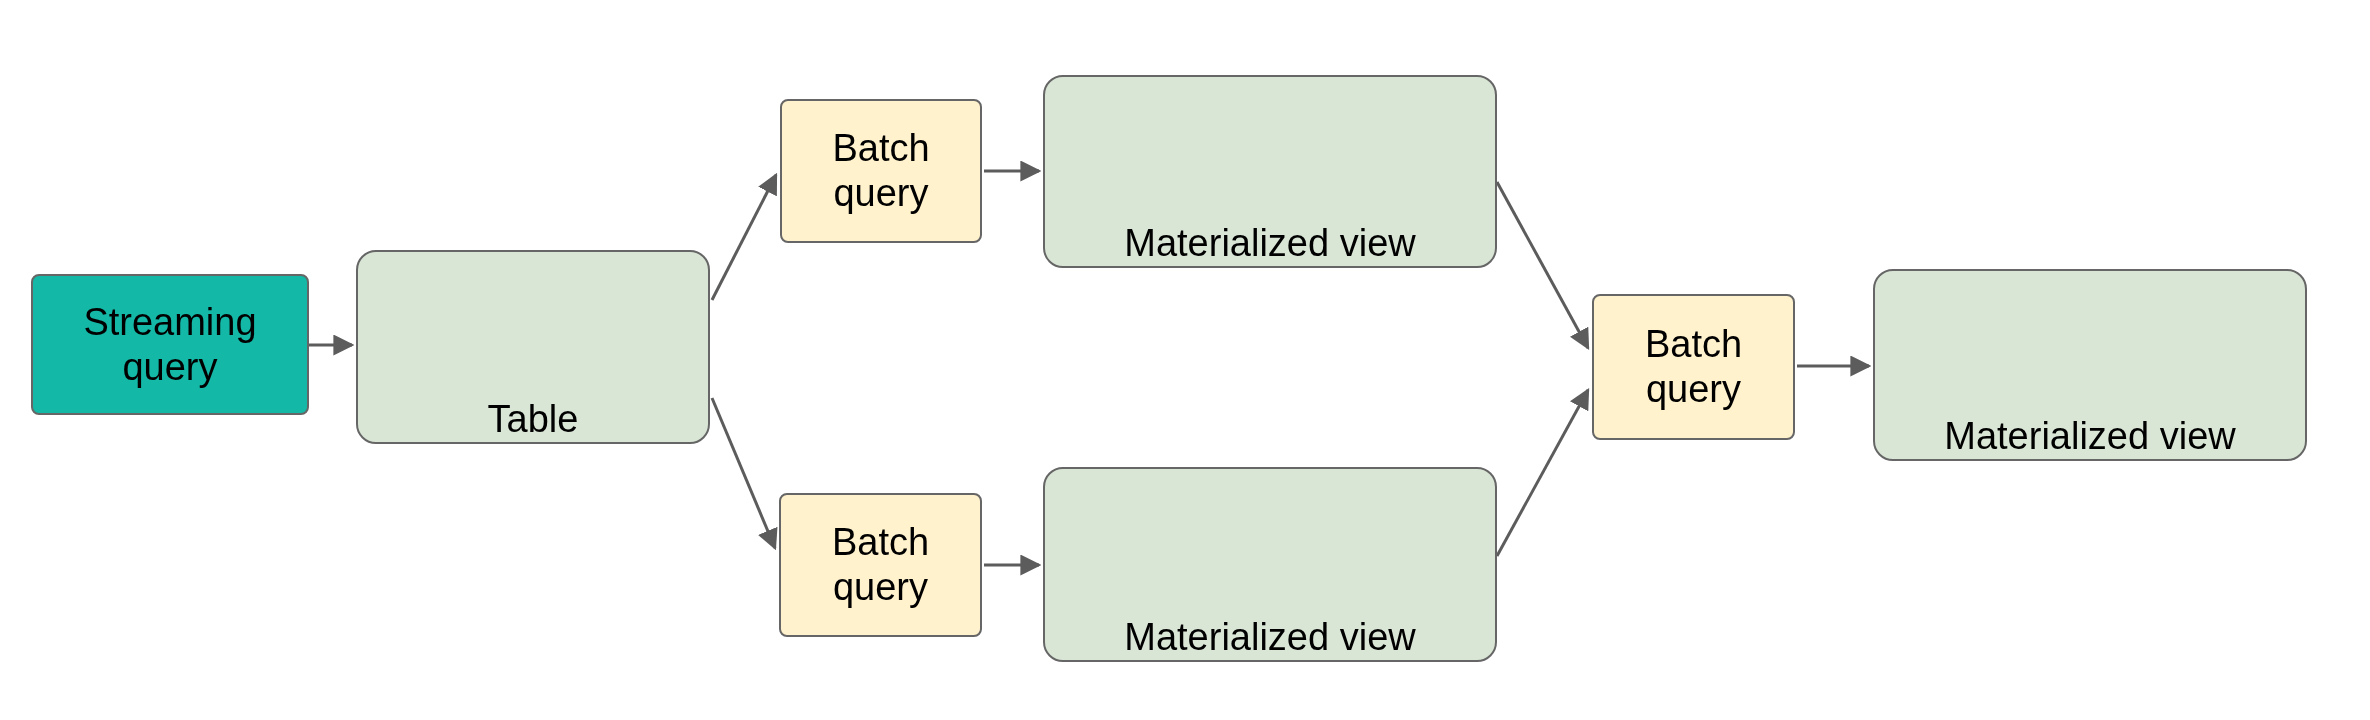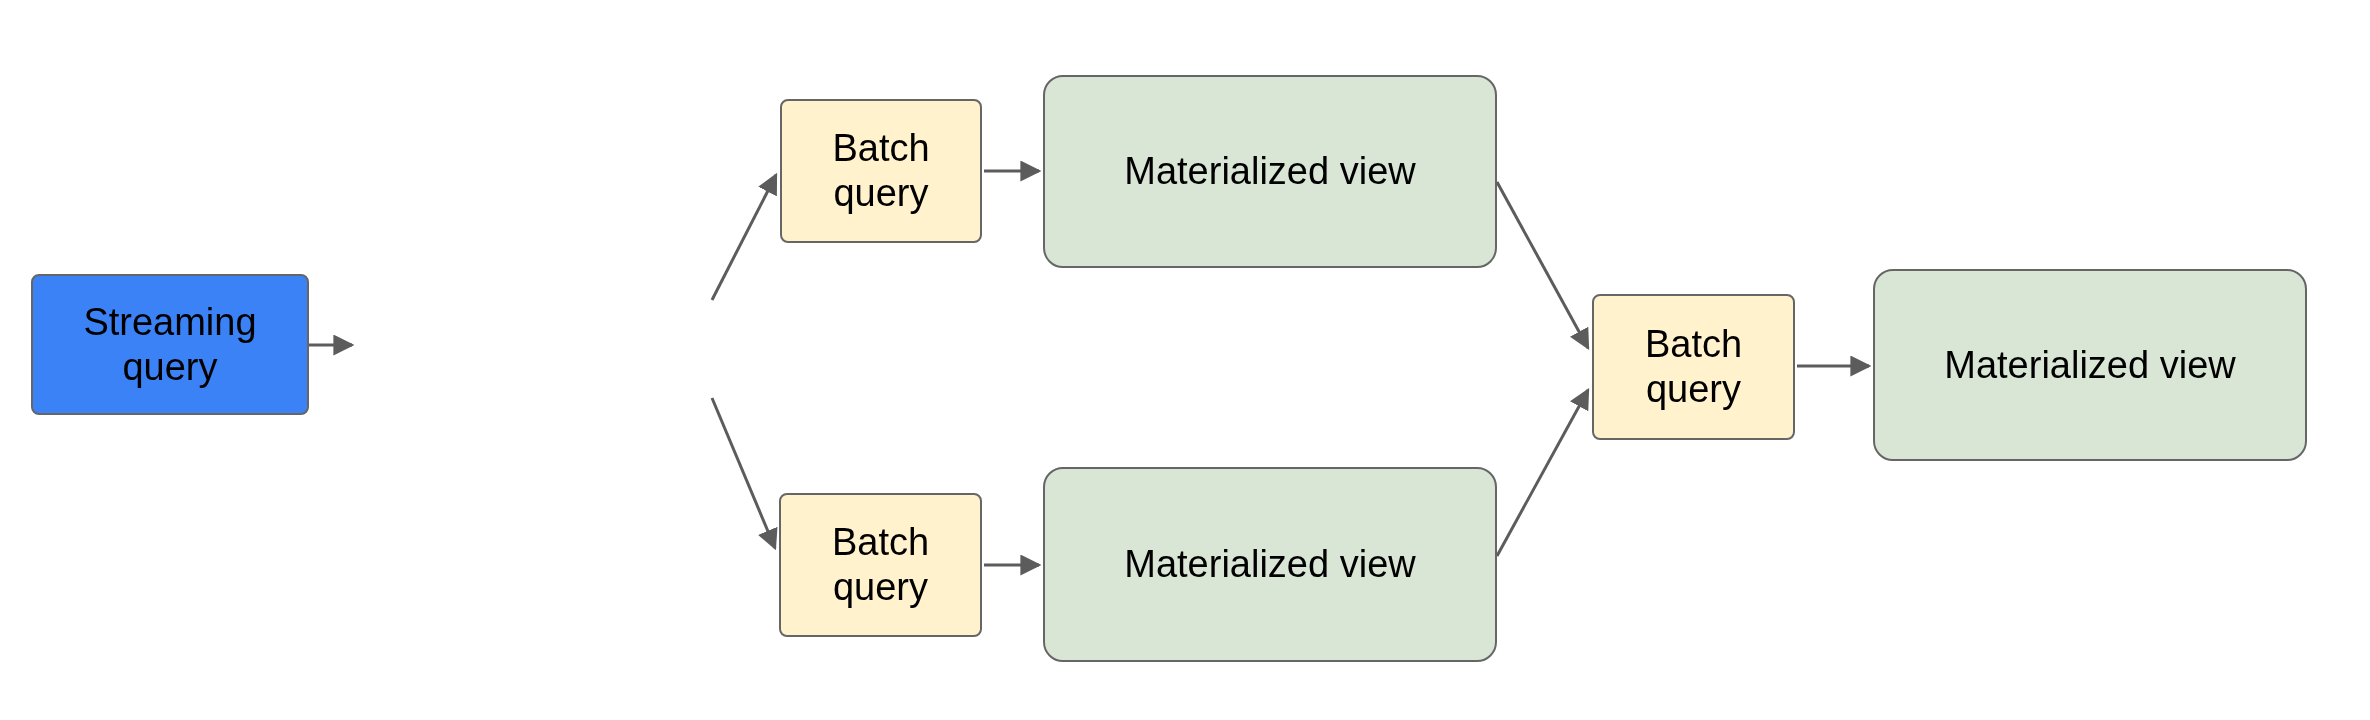--- a/index.html
+++ b/index.html
@@ -43,20 +43,21 @@
     background: #fff2cc;
     border: 2px solid #666666;
     border-radius: 8px;
     font-size: 38px;
   }
   .node-store {
     background: #d9e6d6;
     border: 2px solid #666666;
     border-radius: 20px;
     font-size: 38px;
+    align-items: flex-end;
   }
   .node-label {
     display: block;
     white-space: pre-line;
     padding: 0 6px;
   }
 </style>
 </head>
 <body>
 
@@ -73,25 +74,28 @@
         <line x1="712" y1="300" x2="776" y2="175" stroke="#5c5c5c" stroke-width="3" marker-end="url(#arrowhead)"></line>
         <line x1="712" y1="398" x2="775" y2="548" stroke="#5c5c5c" stroke-width="3" marker-end="url(#arrowhead)"></line>
         <line x1="984" y1="171" x2="1039" y2="171" stroke="#5c5c5c" stroke-width="3" marker-end="url(#arrowhead)"></line>
         <line x1="984" y1="565" x2="1039" y2="565" stroke="#5c5c5c" stroke-width="3" marker-end="url(#arrowhead)"></line>
         <line x1="1497" y1="182" x2="1588" y2="348" stroke="#5c5c5c" stroke-width="3" marker-end="url(#arrowhead)"></line>
         <line x1="1497" y1="556" x2="1588" y2="390" stroke="#5c5c5c" stroke-width="3" marker-end="url(#arrowhead)"></line>
         <line x1="1797" y1="366" x2="1869" y2="366" stroke="#5c5c5c" stroke-width="3" marker-end="url(#arrowhead)"></line>
       </g>
   </svg>
 
-  <div class="node node-query" style="left: 31px; top: 274px; width: 278px; height: 141px; background: #3b82f6; border-color: rgb(102, 102, 102); color: rgb(0, 0, 0);">
+  <div class="node node-query" style="left: 31px; top: 274px; width: 278px; height: 141px; background: #14b8a6; border-color: rgb(102, 102, 102); color: rgb(0, 0, 0);">
     <span class="node-label">Streaming
 query</span>
   </div>
 
+  <div class="node node-store" style="left: 356px; top: 250px; width: 354px; height: 194px; background: rgb(217, 230, 214); border-color: rgb(102, 102, 102); color: rgb(0, 0, 0);">
+    <span class="node-label">Table</span>
+  </div>
 
   <div class="node node-query" style="left: 780px; top: 99px; width: 202px; height: 144px; background: rgb(255, 242, 204); border-color: rgb(102, 102, 102); color: rgb(0, 0, 0);">
     <span class="node-label">Batch
 query</span>
   </div>
 
   <div class="node node-store" style="left: 1043px; top: 75px; width: 454px; height: 193px; background: rgb(217, 230, 214); border-color: rgb(102, 102, 102); color: rgb(0, 0, 0);">
     <span class="node-label">Materialized view</span>
   </div>
 

